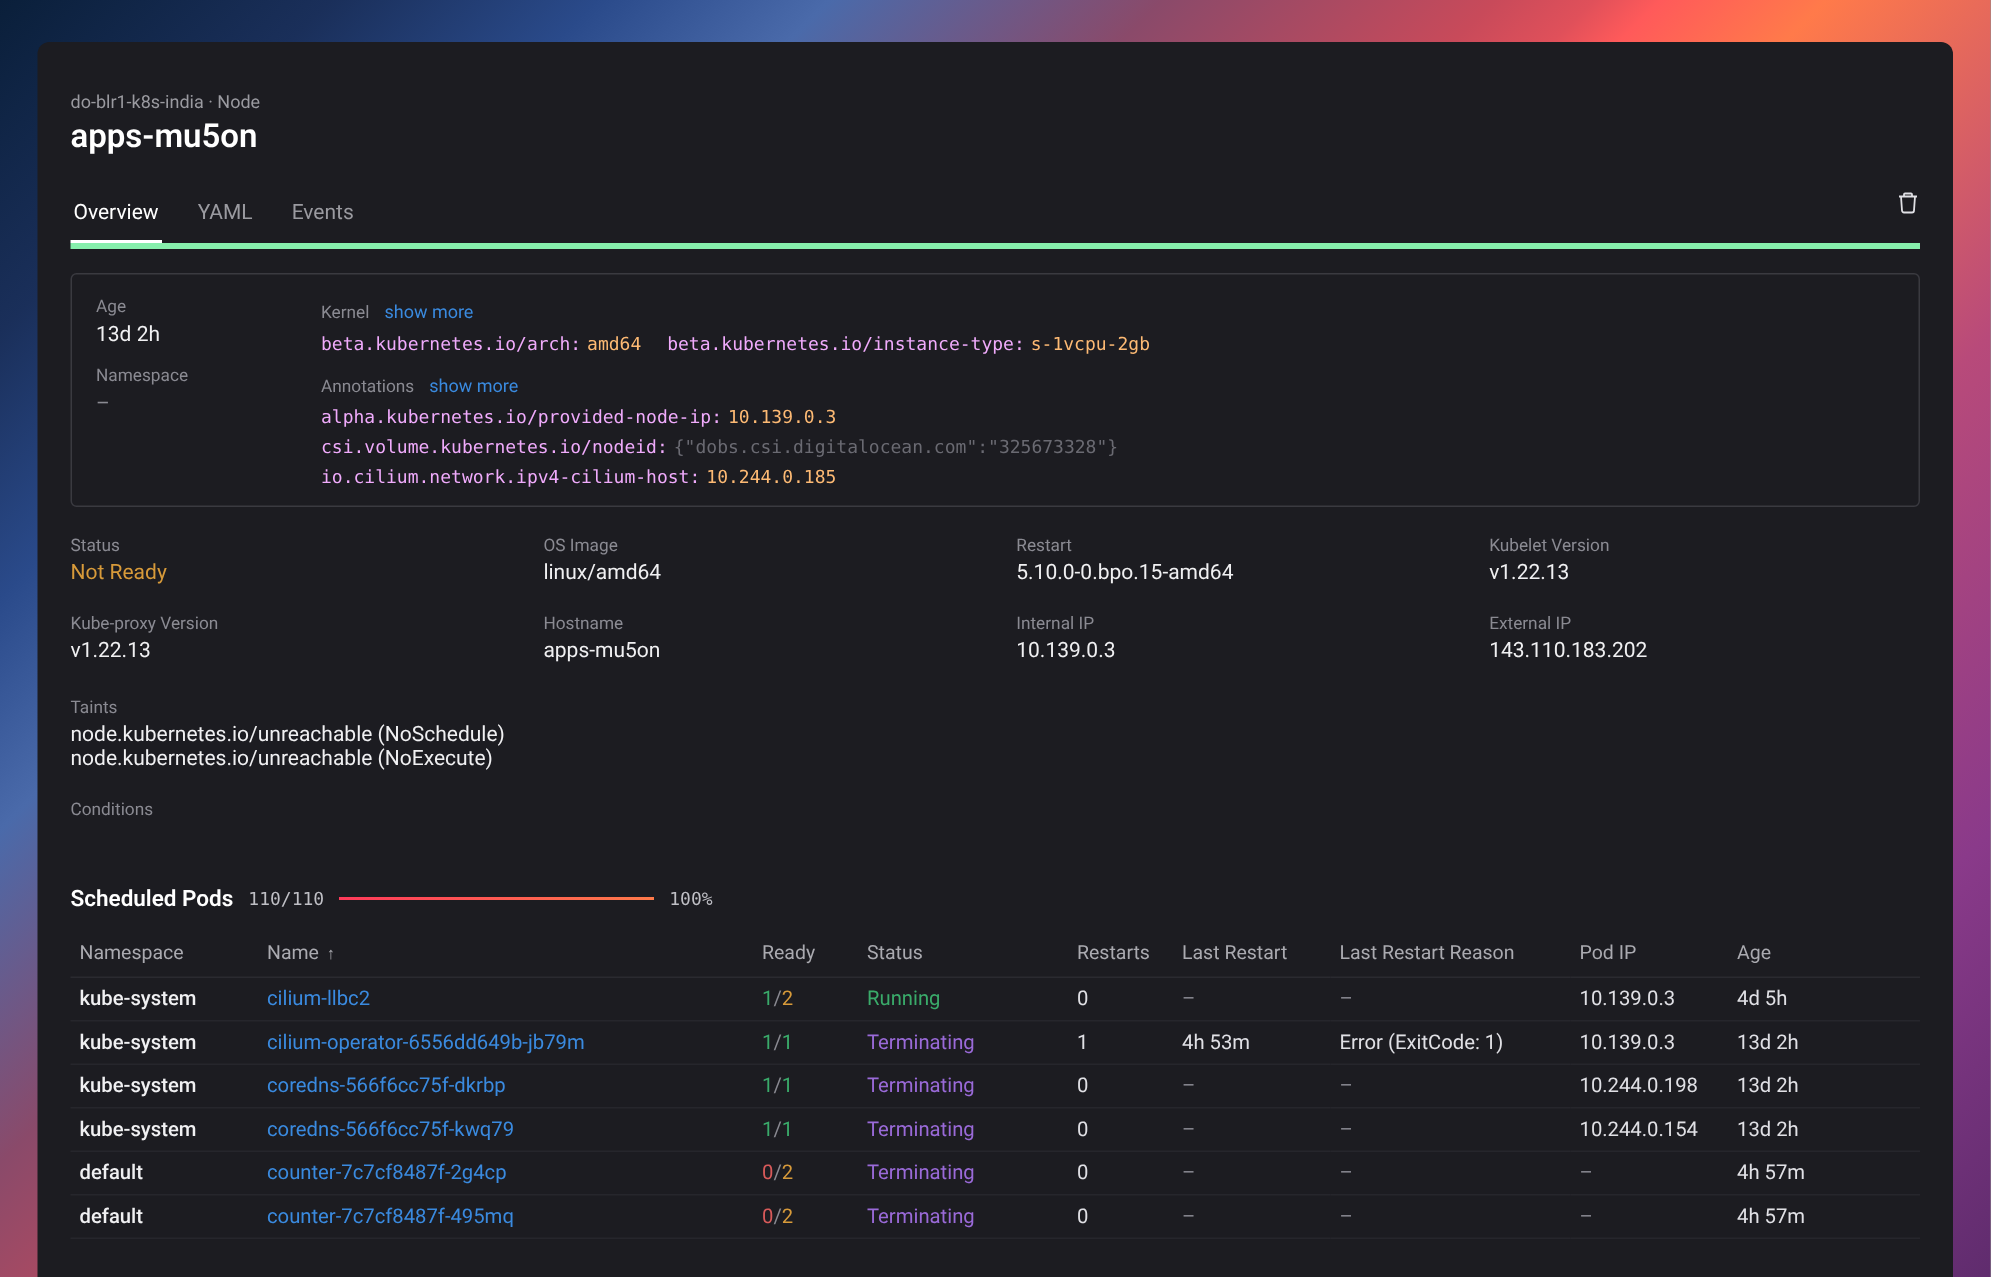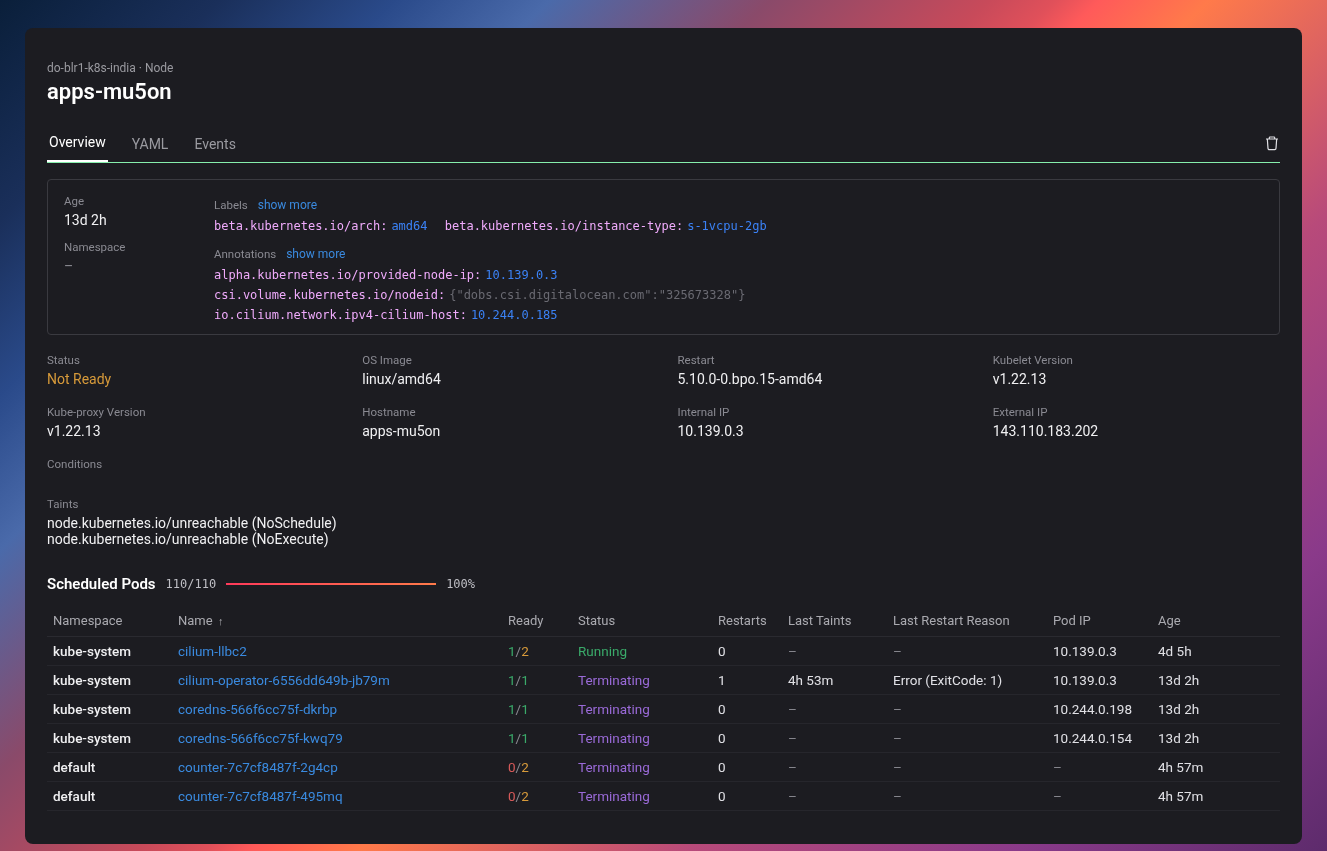--- a/index.html
+++ b/index.html
@@ -12,21 +12,21 @@
   }
   .panel {
     background: #1c1c21;
     border-radius: 8px;
     color: #e0e0e5;
     padding: 33px 22px;
     min-height: 795px;
   }
   .breadcrumb { font-size: 12px; color: #9a9aa0; }
   .page-title { font-size: 22px; font-weight: 600; margin-top: 4px; color: #fff; }
-  .tabbar { display: flex; align-items: flex-end; margin-top: 22px; border-bottom: 1px solid #86efac; }
+  .tabbar { display: flex; align-items: flex-start; margin-top: 22px; border-bottom: 4px solid #86efac; }
   .tab { padding: 8px 2px 10px 2px; margin-right: 22px; font-size: 14px; color: #9a9aa0; cursor: pointer; }
   .tab.active { color: #fff; border-bottom: 2px solid #fff; }
   .tabbar-spacer { flex: 1; }
   .trash { color: #e0e0e5; cursor: pointer; padding-bottom: 6px; }
   .trash svg { width: 16px; height: 18px; }
 
   .metabox {
     border: 1px solid #3a3a40;
     border-radius: 4px;
     margin-top: 16px;
@@ -35,36 +35,36 @@
     gap: 40px;
   }
   .metabox-left { width: 110px; flex-shrink: 0; }
   .label-sm { font-size: 11.5px; color: #8a8a92; margin-bottom: 4px; }
   .val { font-size: 14px; color: #f0f0f2; }
   .dash { color: #8a8a92; }
   .metabox-right { flex: 1; }
   .inline-link { font-size: 12px; color: #3a8adf; cursor: pointer; margin-left: 6px; }
   .kv-row { margin-top: 6px; font-family: ui-monospace, SFMono-Regular, Menlo, monospace; font-size: 12px; }
   .kv-key { color: #f0abfc; }
-  .kv-val { color: #3b82f6; margin-left: 4px; margin-right: 10px; }
+  .kv-val { color: #fdba74; margin-left: 4px; margin-right: 10px; }
   .kv-val.json { color: #6a6a72; }
 
   .info-grid {
     display: grid;
     grid-template-columns: repeat(4, 1fr);
     gap: 18px 28px;
     margin-top: 18px;
   }
   .info-item .label-sm { margin-bottom: 4px; }
   .info-item .val { font-size: 14px; }
   .status-notready { color: #d79a3a; }
   .taints-wrap { grid-column: 1 / -1; margin-top: 4px; }
   .cond-wrap { grid-column: 1 / -1; }
 
-  .pods-section { margin-top: 28px; }
+  .pods-section { margin-top: 40px; }
   .pods-header { display: flex; align-items: center; gap: 10px; }
   .pods-title { font-size: 15px; font-weight: 600; color: #fff; }
   .pods-count { font-family: ui-monospace, Menlo, monospace; font-size: 12px; color: #bfbfc5; }
   .pods-bar { height: 2px; background: linear-gradient(90deg, #ff3a5a, #ff7a4a); width: 210px; }
   .pods-pct { font-family: ui-monospace, Menlo, monospace; font-size: 12px; color: #bfbfc5; }
 
   table { width: 100%; border-collapse: collapse; margin-top: 12px; font-size: 13.5px; }
   th { text-align: left; font-weight: 400; color: #aaaab0; padding: 8px 6px; border-bottom: 1px solid #2a2a30; font-size: 13px; cursor: pointer; }
   th .sort-arrow { font-size: 11px; margin-left: 2px; }
   td { padding: 6px 6px; border-bottom: 1px solid #26262c; }
@@ -104,21 +104,21 @@
 
   <div class="metabox">
     <div class="metabox-left">
       <div class="label-sm">Age</div>
       <div class="val">13d 2h</div>
       <div class="label-sm" style="margin-top:12px">Namespace</div>
       <div class="val dash">–</div>
     </div>
     <div class="metabox-right">
       <div>
-        <span class="label-sm">Labels</span>
+        <span class="label-sm">Kernel</span>
         <span class="inline-link">show more</span>
       </div>
       <div class="kv-row">
         <span class="kv-key">beta.kubernetes.io/arch:</span><span class="kv-val">amd64</span>
         <span class="kv-key">beta.kubernetes.io/instance-type:</span><span class="kv-val">s-1vcpu-2gb</span>
       </div>
       <div style="margin-top:10px">
         <span class="label-sm">Annotations</span>
         <span class="inline-link">show more</span>
       </div>
@@ -160,46 +160,46 @@
         <div class="val">apps-mu5on</div>
       </div>
     <div class="info-item">
         <div class="label-sm">Internal IP</div>
         <div class="val">10.139.0.3</div>
       </div>
     <div class="info-item">
         <div class="label-sm">External IP</div>
         <div class="val">143.110.183.202</div>
       </div>
-    <div class="info-item cond-wrap">
-      <div class="label-sm">Conditions</div>
-    </div>
     <div class="info-item taints-wrap">
       <div class="label-sm">Taints</div>
       <div class="val">node.kubernetes.io/unreachable (NoSchedule)</div>
       <div class="val">node.kubernetes.io/unreachable (NoExecute)</div>
+    </div>
+    <div class="info-item cond-wrap">
+      <div class="label-sm">Conditions</div>
     </div>
   </div>
 
   <div class="pods-section">
     <div class="pods-header">
       <span class="pods-title">Scheduled Pods</span>
       <span class="pods-count">110/110</span>
       <span class="pods-bar"></span>
       <span class="pods-pct">100%</span>
     </div>
     <table>
       <thead>
           <tr>
         <th style="width:125px">Namespace</th>
         <th style="width:330px"><span>Name</span> <span class="sort-arrow">↑</span></th>
         <th style="width:70px">Ready</th>
         <th style="width:140px">Status</th>
         <th style="width:70px">Restarts</th>
-        <th style="width:105px">Last Taints</th>
+        <th style="width:105px">Last Restart</th>
         <th style="width:160px">Last Restart Reason</th>
         <th style="width:105px">Pod IP</th>
         <th>Age</th>
       </tr>
         </thead>
       <tbody id="pods-body">
           <tr>
             <td class="ns">kube-system</td>
             <td class="name"><a>cilium-llbc2</a></td>
             <td><span class="ready-good">1</span><span class="ready-sep">/</span><span class="ready-max">2</span></td>

